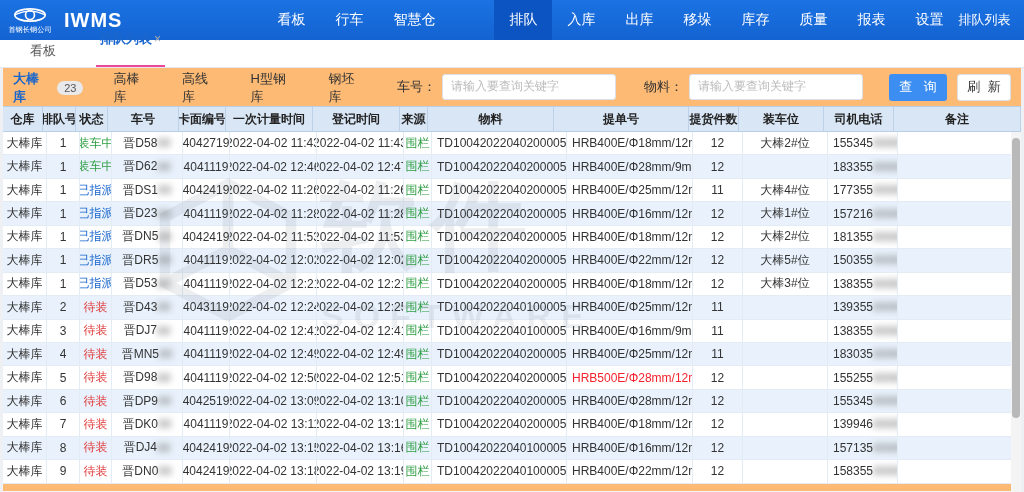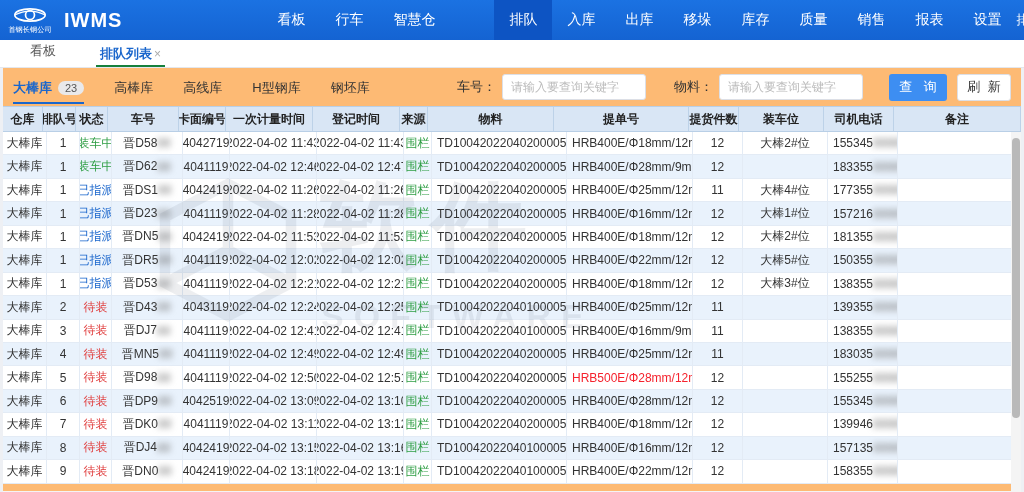--- a/index.html
+++ b/index.html
@@ -14,33 +14,33 @@
   .logo-name { font-size:8px; color:#fff; transform:scale(.9); white-space:nowrap; }
   .app-title { font-size:20px; font-weight:bold; letter-spacing:1px; margin-left:10px; margin-right:30px; }
   .nav { display:flex; flex:1; height:40px; align-items:stretch; margin-left:110px; }
   .nav-item { display:flex; align-items:center; padding:0 15px; font-size:14px; cursor:pointer; white-space:nowrap; }
   .nav-item.active { background:#0d54c3;margin-left:44px; }
   .user-area { display:flex; align-items:center; font-size:13px; margin-right:14px; white-space:nowrap; }
 
   
   .tabbar { height:28px; background:#fff; border-bottom:1px solid #e4e7ed; display:flex; align-items:flex-end; padding-left:26px; }
   .tab { font-size:13px; color:#555; padding:0 4px 7px; margin-right:36px; cursor:pointer; position:relative; }
-  .tab.active { color:#1a66cc; font-weight:bold; border-bottom:2px solid #15803d; padding-bottom:2px; }
+  .tab.active { color:#1a66cc; font-weight:bold; border-bottom:2px solid #ec4899; padding-bottom:17px; }
   .tab .close { color:#aaa; font-weight:normal; font-size:12px; margin-left:2px; }
 
   
   .panel { background:#fdba74; margin:0 3px; height:423px; display:flex; flex-direction:column; position:relative; }
   .filterbar { height:38px; display:flex; align-items:center; padding:0 10px; }
   .wh-tab { font-size:13px; color:#333; margin-right:30px; cursor:pointer; display:flex; align-items:center; padding:9px 0 7px; }
   .wh-tab.active { color:#1a66cc; font-weight:bold; border-bottom:2px solid #1a66cc; padding-bottom:5px; }
   .badge { background:#e9e9eb; color:#555; font-size:11px; font-weight:normal; border-radius:9px; padding:1px 7px; margin-left:6px; }
   .search-group { display:flex; align-items:center; margin-left:auto; }
   .search-label { font-size:13px; color:#333; margin-right:6px; white-space:nowrap; }
-  .search-input { width:144px; height:26px; border:1px solid #dcdfe6; border-radius:3px; font-size:12px;
-    padding:0 8px; color:#333; outline:none; font-family:Liberation Serif, serif; }
+  .search-input { width:174px; height:26px; border:1px solid #dcdfe6; border-radius:3px; font-size:12px;
+    padding:0 8px; color:#333; outline:none; font-family:Liberation Mono, monospace; }
   .search-input::placeholder { color:#bbb; }
   .gap28 { width:28px; }
   .btn { height:27px; border-radius:3px; font-size:13px; cursor:pointer; border:1px solid transparent;
     font-family:"Liberation Sans",sans-serif; }
   .btn-primary { background:#3d8ef2; color:#fff; width:58px; margin-left:26px; letter-spacing:4px; padding-left:4px; }
   .btn-plain { background:#fff; color:#333; border-color:#dcdfe6; width:54px; margin-left:10px; letter-spacing:2px; padding-left:2px; }
 
   
   .table-wrap { flex:1; display:flex; flex-direction:column; overflow:hidden; position:relative; }
   .thead { display:flex; height:26px; background:#d9e6f5; border-top:1px solid #b9cfe6; border-bottom:1px solid #b9cfe6; }
@@ -81,21 +81,20 @@
   <div class="nav">
       <div class="nav-item">看板</div>
       <div class="nav-item">行车</div>
       <div class="nav-item">智慧仓</div>
       <div class="nav-item active">排队</div>
       <div class="nav-item">入库</div>
       <div class="nav-item">出库</div>
       <div class="nav-item">移垛</div>
       <div class="nav-item">库存</div>
       <div class="nav-item">质量</div>
-      <div class="nav-item">销售</div>
       <div class="nav-item">报表</div>
       <div class="nav-item">设置</div>
     </div>
   <div class="user-area">
     <span>排队列表</span>
 
   </div>
 </div>
 
 <div class="tabbar">

